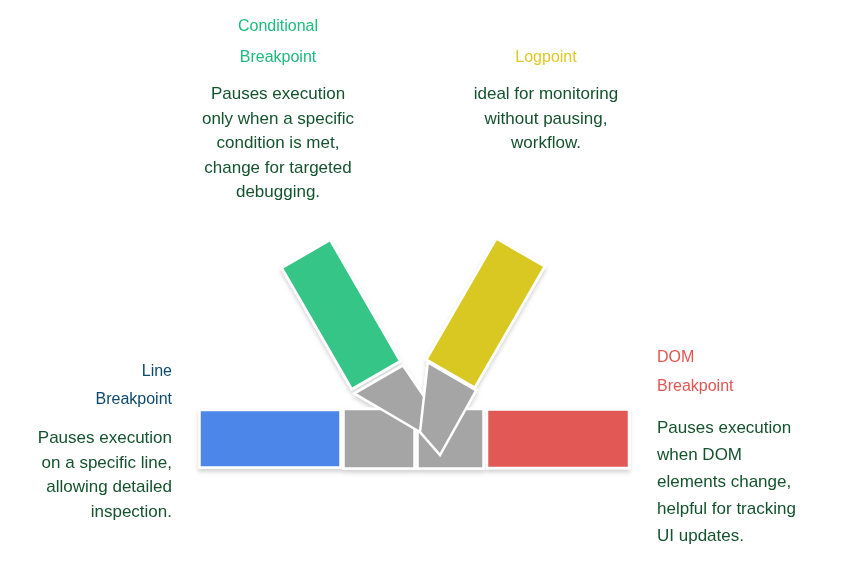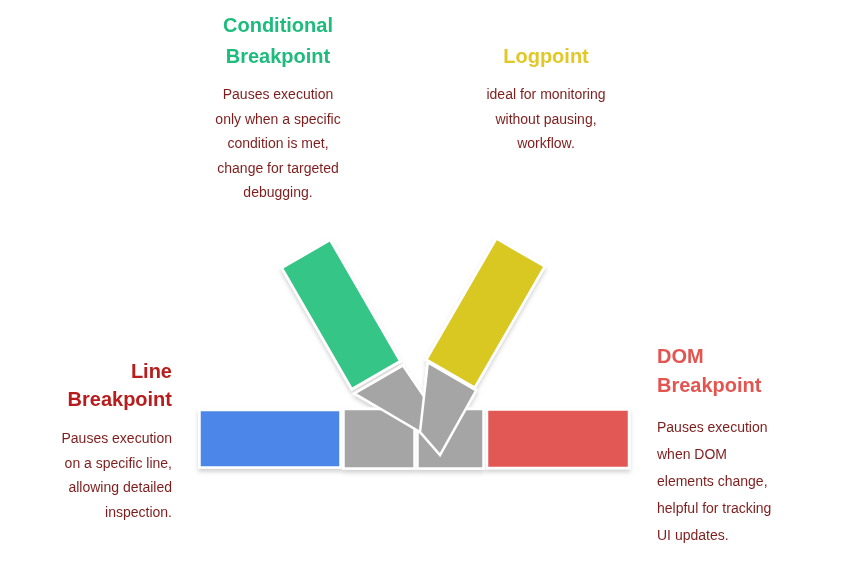--- a/index.html
+++ b/index.html
@@ -4,31 +4,31 @@
 <style>
   html,body{margin:0;padding:0;background:#fff;}
   .canvas{
     position:relative;width:850px;height:568px;background:#fff;
     font-family:"Liberation Sans",sans-serif;overflow:hidden;
   }
   .diagram-svg{position:absolute;left:0;top:0;}
   .shape{stroke:#ffffff;stroke-width:2.5;stroke-linejoin:miter;}
   .block{position:absolute;}
   .block .line{white-space:nowrap;}
-  .title{font-weight:bold;font-size:20px;line-height:31px;}
-  .desc{font-size:14px;line-height:24.5px;color:#7f1d1d;margin-top:10px;}
+  .title{font-weight:normal;font-size:16px;line-height:31px;}
+  .desc{font-size:17px;line-height:24.5px;color:#14532d;margin-top:10px;}
   .align-center{text-align:center;}
   .align-right{text-align:right;}
   .align-left{text-align:left;}
   .b-conditional{left:158px;top:10px;width:240px;}
   .b-conditional .title{color:#1DBC7C;}
   .b-logpoint{left:446px;top:41px;width:200px;text-align:center;}
   .b-logpoint .title{color:#E2C827;}
   .b-line{left:2px;top:357px;width:170px;}
-  .b-line .title{color:#b91c1c;line-height:28px;}
+  .b-line .title{color:#0c4a6e;line-height:28px;}
   .b-line .desc{margin-top:13px;}
   .b-dom{left:657px;top:342px;width:195px;}
   .b-dom .title{color:#E25551;line-height:29px;}
   .b-dom .desc{margin-top:14px;line-height:27px;}
 </style>
 </head>
 <body>
 
 <div class="canvas">
 

